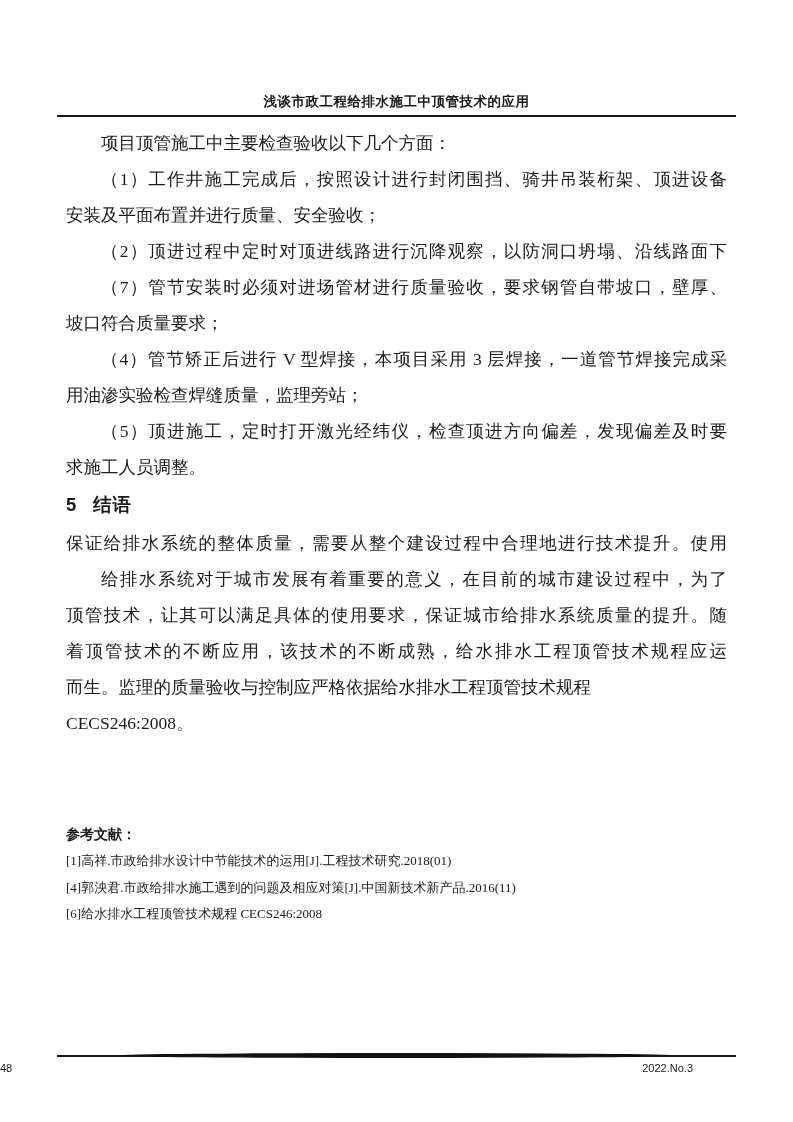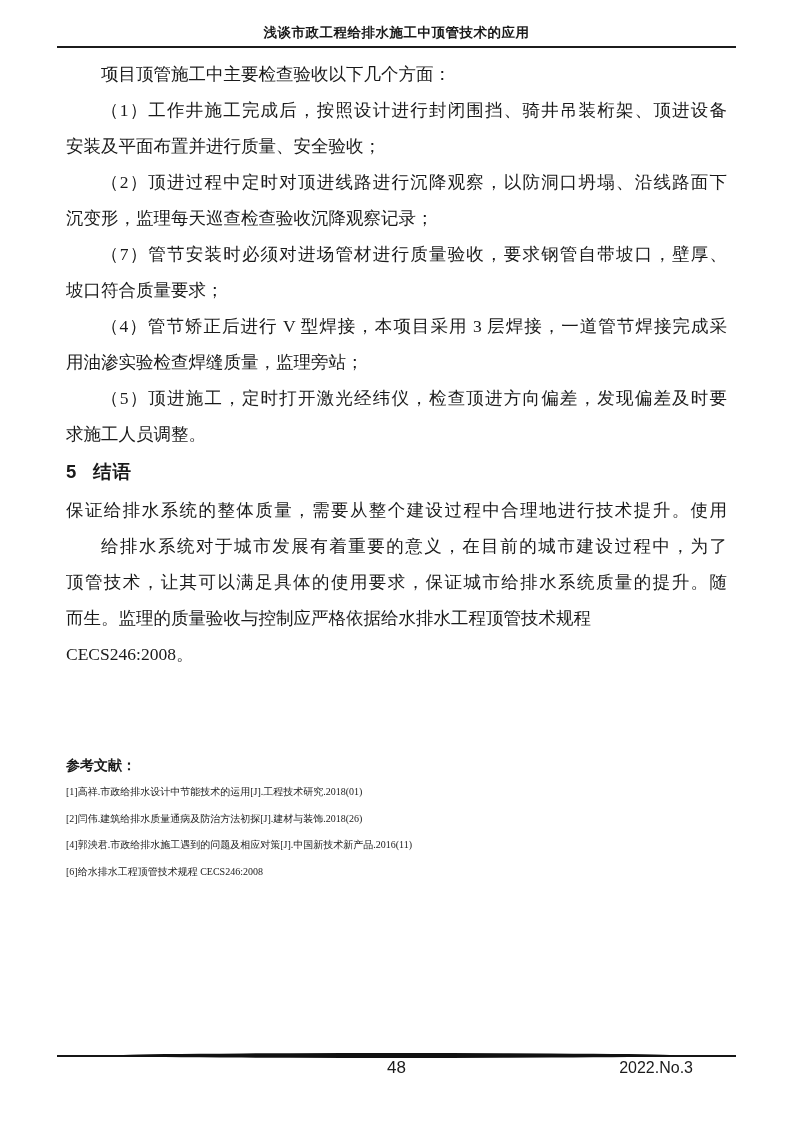--- a/index.html
+++ b/index.html
@@ -12,21 +12,21 @@
     width: 793px;
     height: 1122px;
     margin: 0 auto;
     background: #ffffff;
     color: #1a1a1a;
     font-family: "Liberation Serif", "DejaVu Serif", serif;
     overflow: hidden;
   }
   
   .running-title {
-    padding-top: 25px;
+    padding-top: 94px;
     text-align: center;
     font-size: 13.5px;
     line-height: 16px;
     font-weight: 600;
     letter-spacing: 0.5px;
   }
   .header-rule {
     height: 2px;
     background: #1c1c1c;
     margin: 5px 57px 0 57px;
@@ -53,21 +53,21 @@
   .section-heading .h-title { margin-left: 0.85em; text-align: center; }
   
   .ref-heading {
     margin-top: 80px;
     font-family: "Liberation Sans", "DejaVu Sans", sans-serif;
     font-size: 14px;
     line-height: 27px;
     font-weight: 700;
   }
   .ref-item {
-    font-size: 10px;
+    font-size: 13px;
     line-height: 26.5px;
     white-space: pre-wrap;
   }
   
   .footer-rule {
     position: absolute;
     left: 57px;
     right: 57px;
     top: 1053px;
     height: 6px;
@@ -82,70 +82,69 @@
     position: absolute;
     top: 0; left: 9%; right: 9%;
     height: 5px;
     background: #111111;
     border-radius: 50%;
   }
   .page-number {
     position: absolute;
     top: 1061px;
     left: 0; right: 0;
-    text-align: center;
+    text-align: left;
     font-family: "Liberation Sans", "DejaVu Sans", sans-serif;
-    font-size: 17px;
+    font-size: 11px;
     line-height: 14px;
   }
   .issue {
     position: absolute;
     top: 1061px;
     right: 100px;
     font-family: "Liberation Sans", "DejaVu Sans", sans-serif;
-    font-size: 16px;
+    font-size: 11px;
     line-height: 14px;
   }
 </style>
 </head>
 <body>
 
 <div class="page">
 
   <header>
     <div class="running-title">浅谈市政工程给排水施工中顶管技术的应用</div>
     <div class="header-rule"></div>
   </header>
 
   <main class="content">
 
     <div class="ln ind">项目顶管施工中主要检查验收以下几个方面：</div>
 
     <div class="ln ind just">（1）工作井施工完成后，按照设计进行封闭围挡、骑井吊装桁架、顶进设备</div>
     <div class="ln">安装及平面布置并进行质量、安全验收；</div>
     <div class="ln ind just">（2）顶进过程中定时对顶进线路进行沉降观察，以防洞口坍塌、沿线路面下</div>
-    <div class="ln">沉变形，监理每天巡查检查验收沉降观察记录；</div>
     <div class="ln ind just">（7）管节安装时必须对进场管材进行质量验收，要求钢管自带坡口，壁厚、</div>
     <div class="ln">坡口符合质量要求；</div>
     <div class="ln ind just">（4）管节矫正后进行 V 型焊接，本项目采用 3 层焊接，一道管节焊接完成采</div>
     <div class="ln">用油渗实验检查焊缝质量，监理旁站；</div>
     <div class="ln ind just">（5）顶进施工，定时打开激光经纬仪，检查顶进方向偏差，发现偏差及时要</div>
     <div class="ln">求施工人员调整。</div>
 
     <h2 class="section-heading"><span>5</span><span class="h-title">结语</span></h2>
 
     <div class="ln just">保证给排水系统的整体质量，需要从整个建设过程中合理地进行技术提升。使用</div>
     <div class="ln ind just">给排水系统对于城市发展有着重要的意义，在目前的城市建设过程中，为了</div>
     <div class="ln just">顶管技术，让其可以满足具体的使用要求，保证城市给排水系统质量的提升。随</div>
+    <div class="ln just">着顶管技术的不断应用，该技术的不断成熟，给水排水工程顶管技术规程应运</div>
     <div class="ln">而生。监理的质量验收与控制应严格依据给水排水工程顶管技术规程</div>
     <div class="ln">CECS246:2008。</div>
 
     <div class="ref-heading">参考文献：</div>
     <div class="ref-item">[1]高祥.市政给排水设计中节能技术的运用[J].工程技术研究.2018(01)</div>
-    <div class="ref-item">[2]闫伟.建筑给排水质量通病及防治方法初探[J].建材与装饰.2018(26)</div>
     <div class="ref-item">[4]郭泱君.市政给排水施工遇到的问题及相应对策[J].中国新技术新产品.2016(11)</div>
     <div class="ref-item">[6]给水排水工程顶管技术规程 CECS246:2008</div>
 
   </main>
 
   <footer>
     <div class="footer-rule">
       <div class="base"></div>
       <div class="lens"></div>
     </div>

